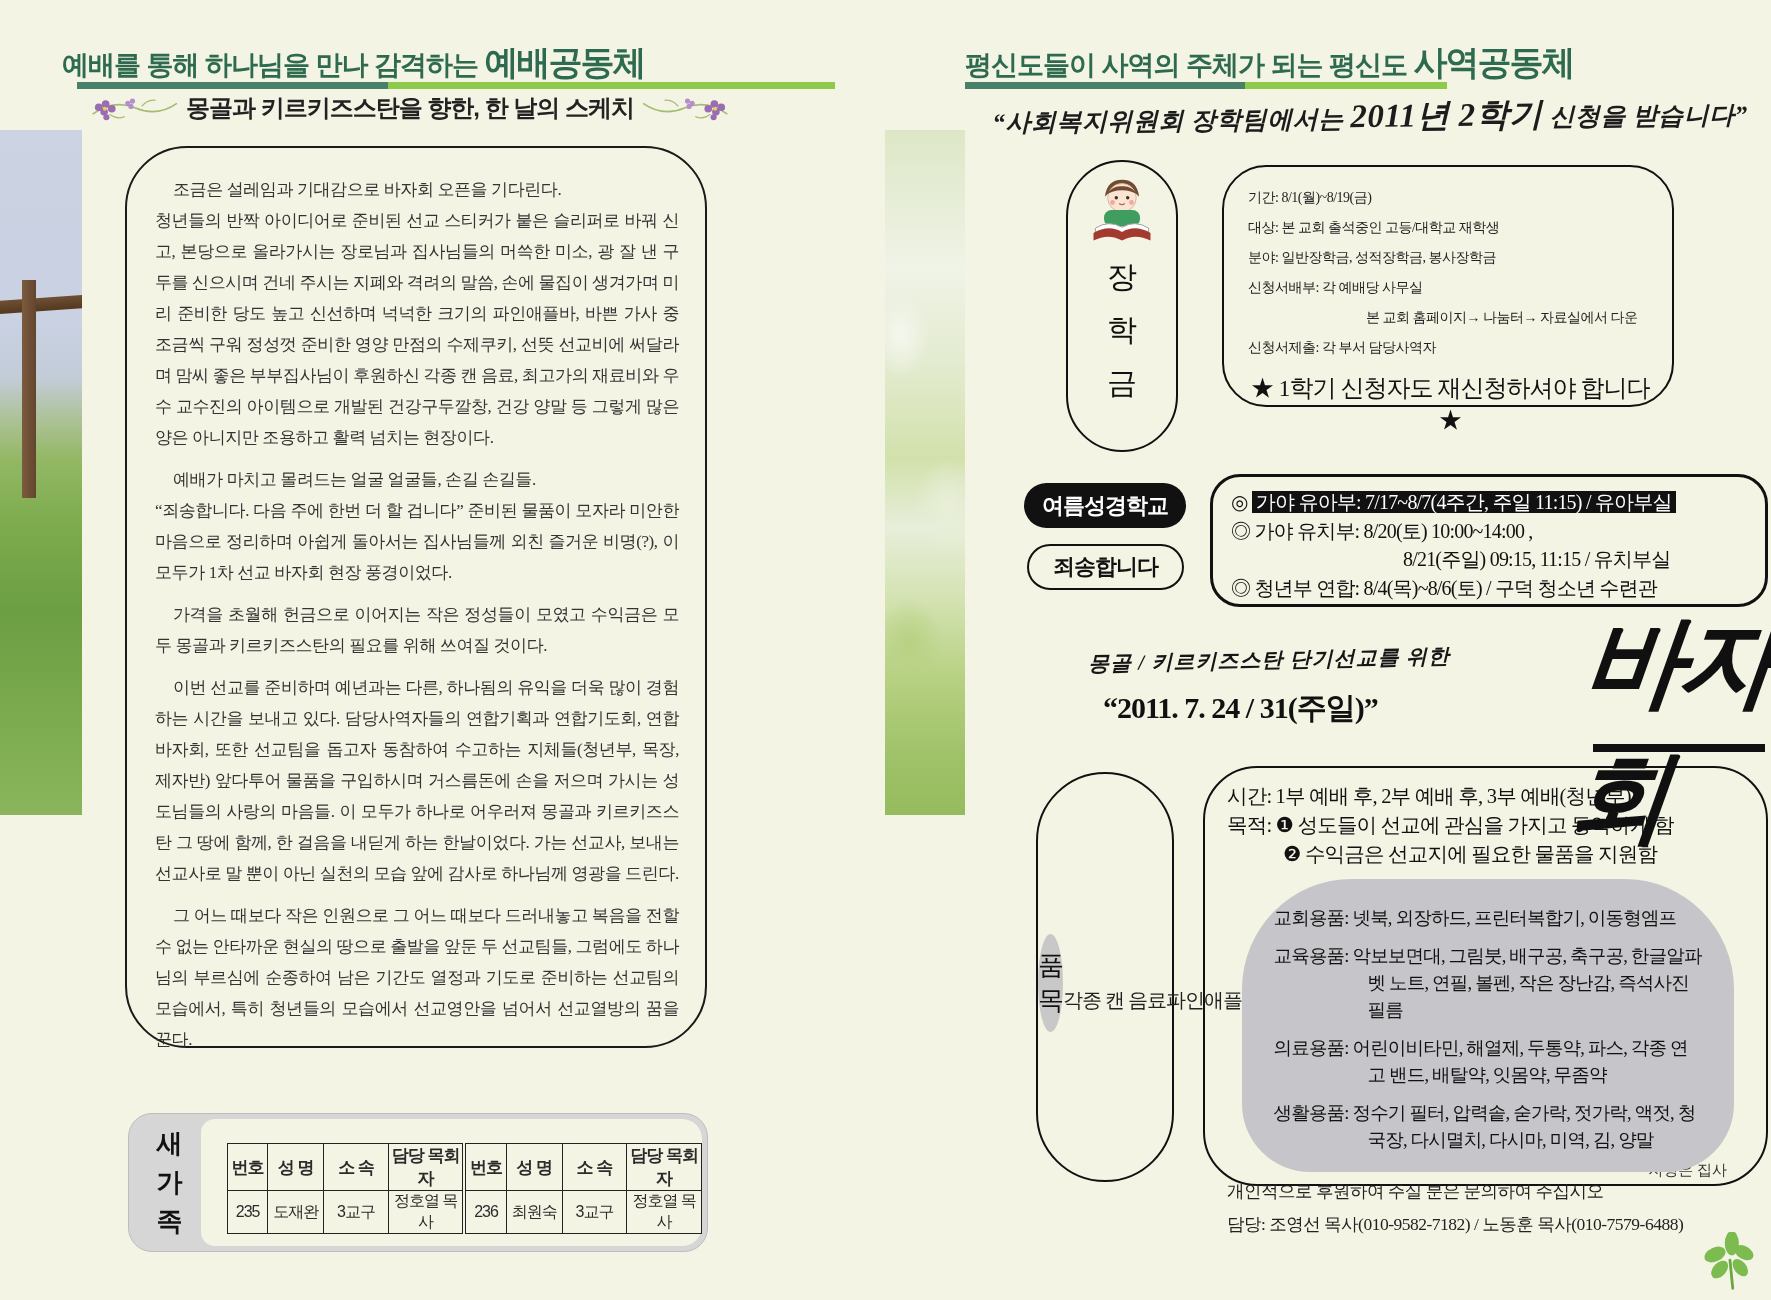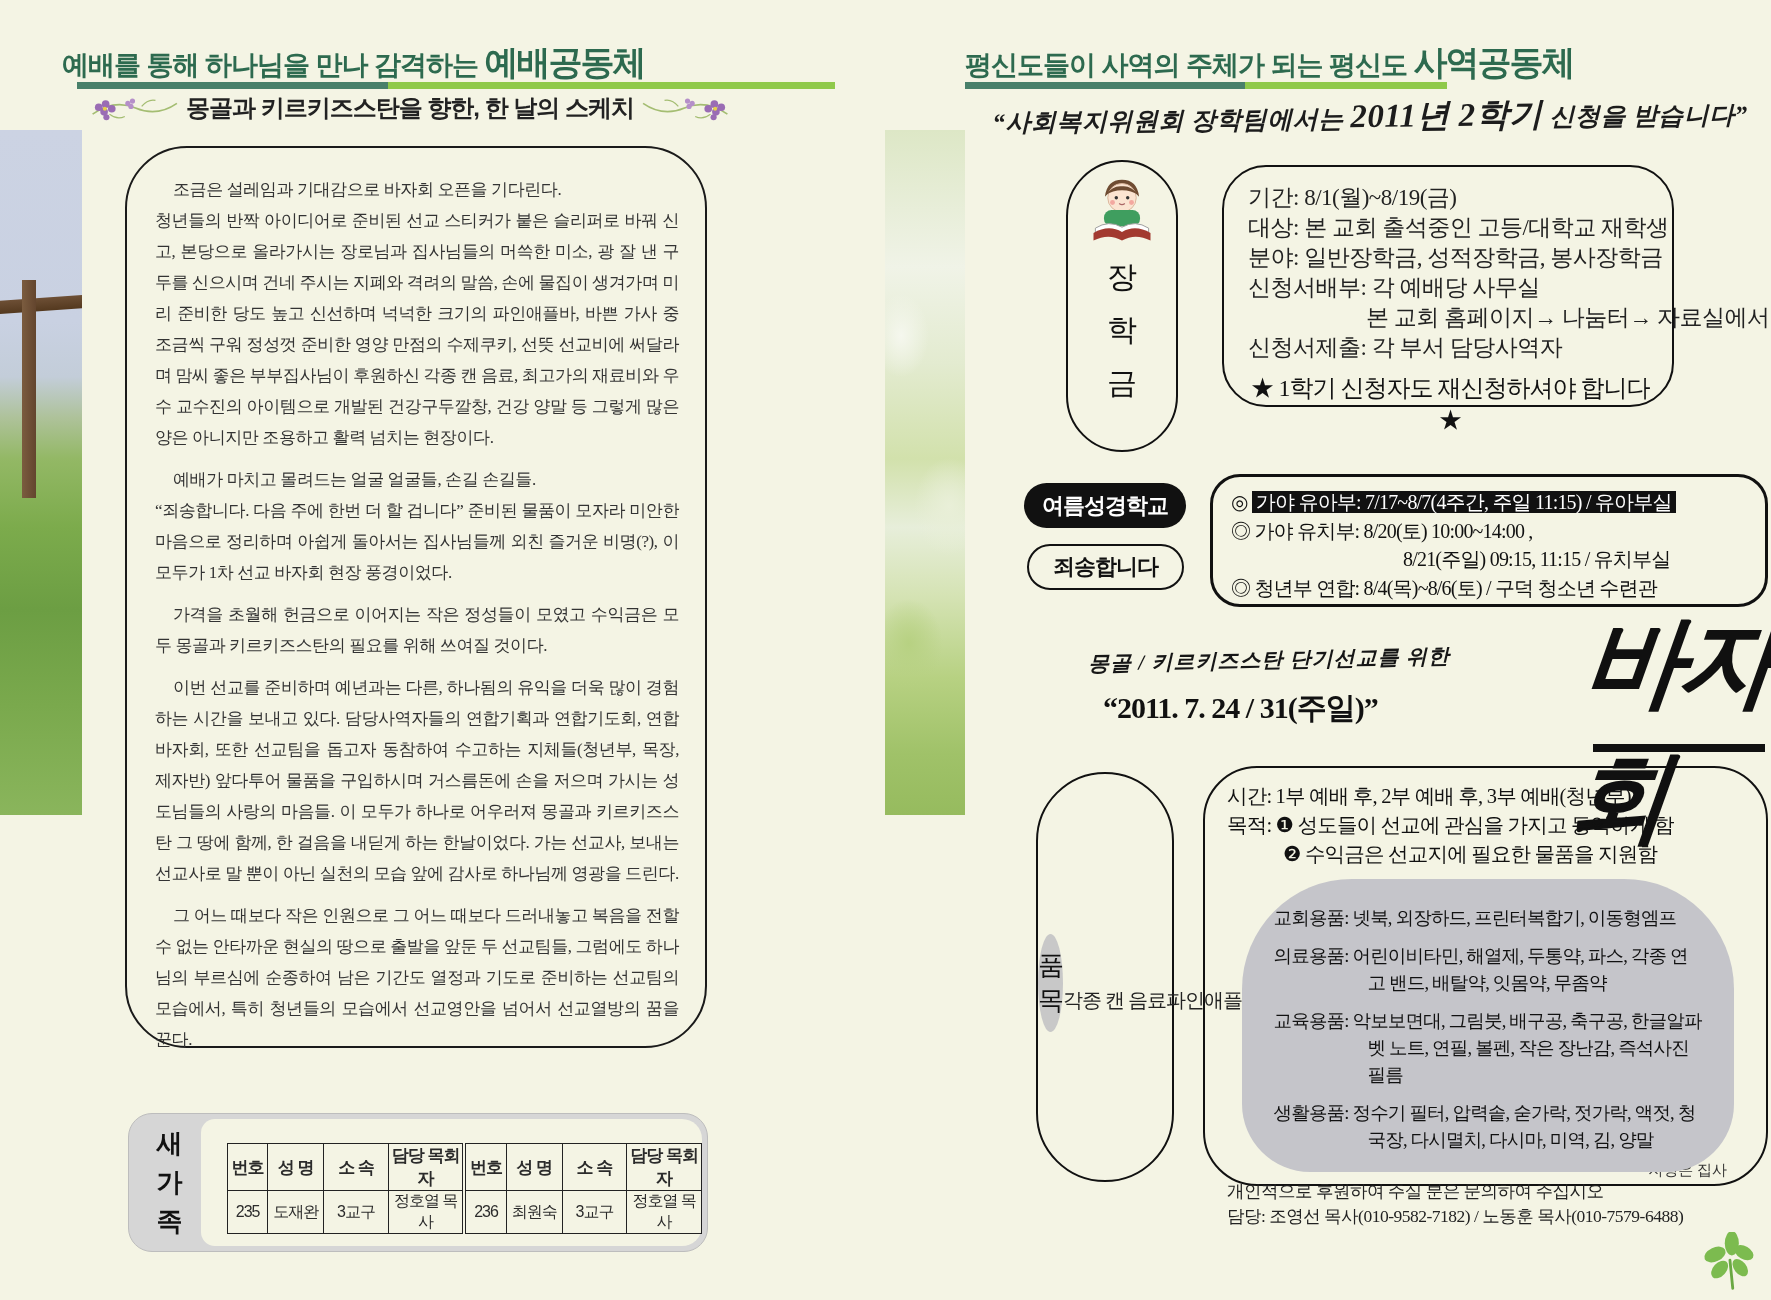--- a/index.html
+++ b/index.html
@@ -64,21 +64,21 @@
   #notice-line{left:985px;top:94px;width:770px;text-align:center;font-style:italic;font-weight:700;
     color:#1c1c1c;font-size:25px;letter-spacing:0.5px;white-space:nowrap;transform:rotate(-0.6deg);}
   #notice-line .big{font-size:33px;}
 
   
   #sch-pill{left:1066px;top:160px;width:112px;height:292px;border:2.5px solid #111;border-radius:60px;
     box-sizing:border-box;display:flex;flex-direction:column;align-items:center;padding-top:12px;}
   #sch-pill .vchar{font-size:30px;line-height:53px;color:#111;}
   #sch-box{left:1222px;top:165px;width:452px;height:242px;border:2.5px solid #111;border-radius:44px;
     box-sizing:border-box;padding:16px 20px 10px 24px;}
-  .sch-line{font-size:23px;line-height:30px;letter-spacing:-0.5px;color:#222;white-space:nowrap;}
+  .sch-line{font-size:14px;line-height:30px;letter-spacing:-0.5px;color:#222;white-space:nowrap;}
   .sch-indent{padding-left:118px;}
   #sch-note{font-size:24px;letter-spacing:-1px;text-align:center;margin-top:9px;color:#111;}
 
   
   .pill-label{position:absolute;font-family:"Liberation Sans",sans-serif;font-weight:700;
     display:flex;align-items:center;justify-content:center;letter-spacing:-1px;box-sizing:border-box;}
   #summer-pill1{left:1024px;top:483px;width:162px;height:45px;border-radius:23px;background:#111;
     color:#fff;font-size:22px;}
   #summer-pill2{left:1027px;top:544px;width:157px;height:46px;border-radius:24px;border:2.5px solid #111;
     color:#111;font-size:22px;background:#f4f4e4;}
@@ -290,31 +290,31 @@
 
   <div class="abs" id="bz-box">
     <div class="bz-line">시간: 1부 예배 후, 2부 예배 후, 3부 예배(청년부)</div>
     <div class="bz-line">목적: ❶ 성도들이 선교에 관심을 가지고 동역하게 함</div>
     <div class="bz-line bz-ind">❷ 수익금은 선교지에 필요한 물품을 지원함</div>
     <div id="bz-gray">
       <div class="cat-line">
         <span>교회용품:</span> <span>넷북, 외장하드, 프린터복합기, 이동형엠프</span>
       </div>
       <div class="cat-line">
-        <span>의료용품:</span> <span>어린이비타민, 해열제, 두통약, 파스, 각종 연고 밴드, 배탈약, 잇몸약, 무좀약</span>
+        <span>교육용품:</span> <span>악보보면대, 그림붓, 배구공, 축구공, 한글알파벳 노트, 연필, 볼펜, 작은 장난감, 즉석사진필름</span>
       </div>
       <div class="cat-line">
-        <span>교육용품:</span> <span>악보보면대, 그림붓, 배구공, 축구공, 한글알파벳 노트, 연필, 볼펜, 작은 장난감, 즉석사진필름</span>
+        <span>의료용품:</span> <span>어린이비타민, 해열제, 두통약, 파스, 각종 연고 밴드, 배탈약, 잇몸약, 무좀약</span>
       </div>
       <div class="cat-line" style="margin-bottom:0">
         <span>생활용품:</span> <span>정수기 필터, 압력솥, 숟가락, 젓가락, 액젓, 청국장, 다시멸치, 다시마, 미역, 김, 양말</span>
       </div>
     </div>
     <div class="bz-foot">개인적으로 후원하여 주실 분은 문의하여 주십시오</div>
-    <div class="bz-foot" style="margin-top:0">담당: 조영선 목사(010-9582-7182) / 노동훈 목사(010-7579-6488)</div>
+    <div class="bz-foot" style="margin-top:8px">담당: 조영선 목사(010-9582-7182) / 노동훈 목사(010-7579-6488)</div>
   </div>
 
   <svg id="clover" viewBox="0 0 60 64">
     <g fill="#7cbb4f">
       <ellipse cx="33" cy="12" rx="7.5" ry="13"></ellipse>
       <ellipse cx="15" cy="24" rx="12" ry="7.5" transform="rotate(-25 15 24)"></ellipse>
       <ellipse cx="46" cy="22" rx="11" ry="7" transform="rotate(30 46 22)"></ellipse>
       <ellipse cx="20" cy="40" rx="7" ry="11" transform="rotate(42 20 40)"></ellipse>
       <ellipse cx="42" cy="38" rx="6.5" ry="10.5" transform="rotate(-38 42 38)"></ellipse>
     </g>

